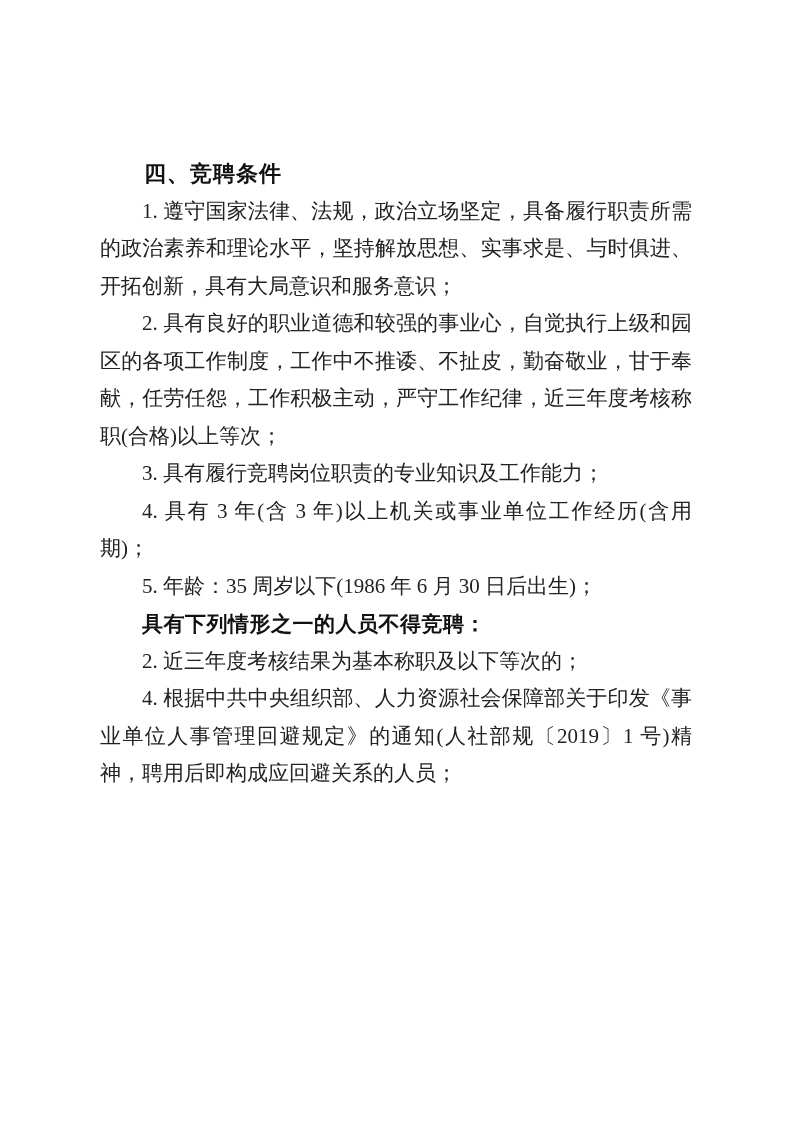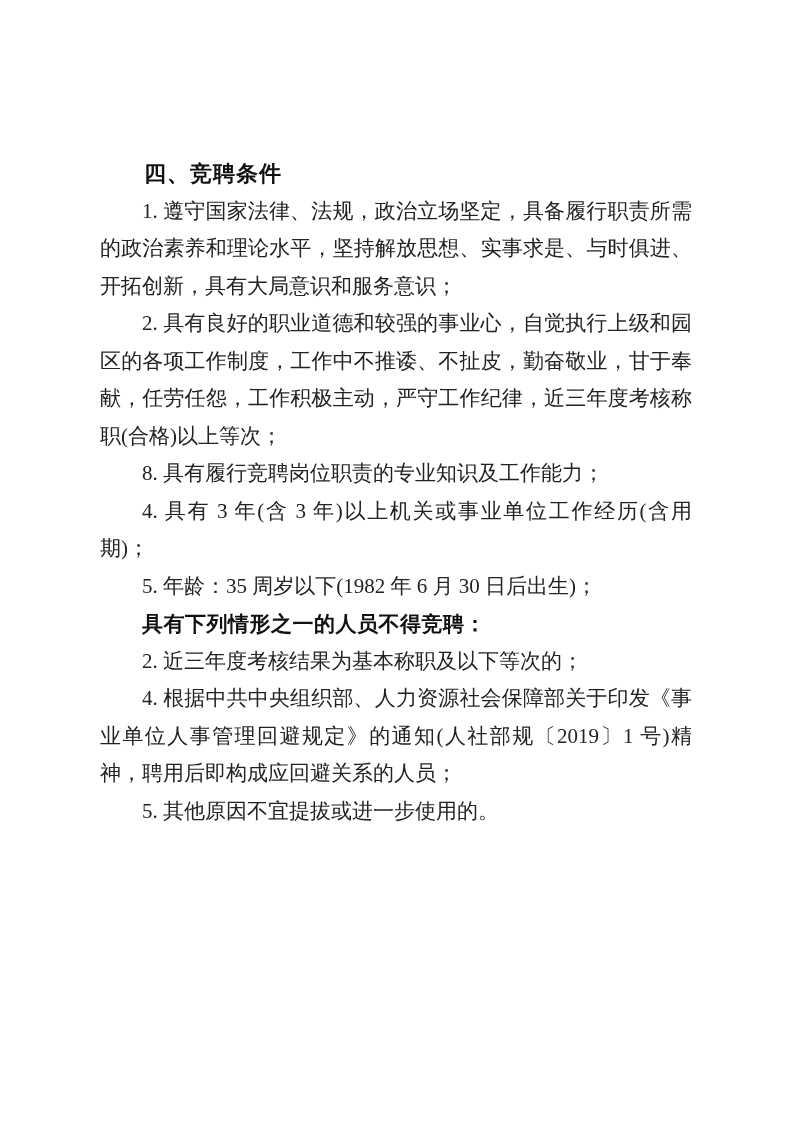--- a/index.html
+++ b/index.html
@@ -64,24 +64,23 @@
 </head>
 <body>
 
 <div class="page">
   <div class="content">
 
     <h2 class="section-heading">四、竞聘条件</h2>
 
     <p class="para">1. 遵守国家法律、法规，政治立场坚定，具备履行职责所需的政治素养和理论水平，坚持解放思想、实事求是、与时俱进、开拓创新，具有大局意识和服务意识；</p>
     <p class="para">2. 具有良好的职业道德和较强的事业心，自觉执行上级和园区的各项工作制度，工作中不推诿、不扯皮，勤奋敬业，甘于奉献，任劳任怨，工作积极主动，严守工作纪律，近三年度考核称职(合格)以上等次；</p>
-    <p class="para">8. 具有履行竞聘岗位职责的专业知识及工作能力；</p>
+    <p class="para">3. 具有履行竞聘岗位职责的专业知识及工作能力；</p>
     <p class="para">4. 具有 3 年(含 3 年)以上机关或事业单位工作经历(含用期)；</p>
-    <p class="para">5. 年龄：35 周岁以下(1982 年 6 月 30 日后出生)；</p>
+    <p class="para">5. 年龄：35 周岁以下(1986 年 6 月 30 日后出生)；</p>
 
     <h3 class="sub-heading">具有下列情形之一的人员不得竞聘：</h3>
 
     <p class="para">2. 近三年度考核结果为基本称职及以下等次的；</p>
     <p class="para">4. 根据中共中央组织部、人力资源社会保障部关于印发《事业单位人事管理回避规定》的通知(人社部规〔2019〕1 号)精神，聘用后即构成应回避关系的人员；</p>
-    <p class="para">5. 其他原因不宜提拔或进一步使用的。</p>
 
   </div>
 </div>
 
 </body></html>

